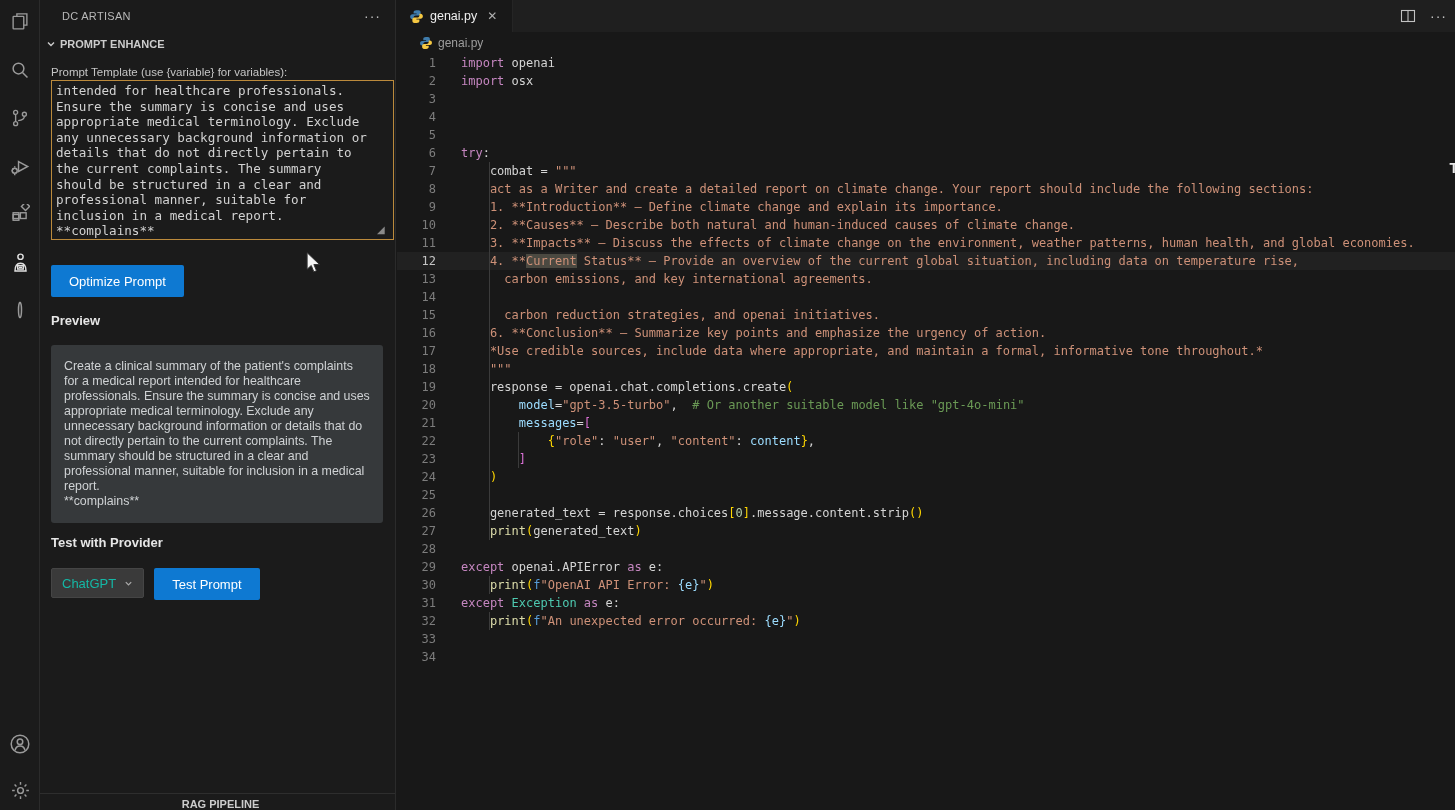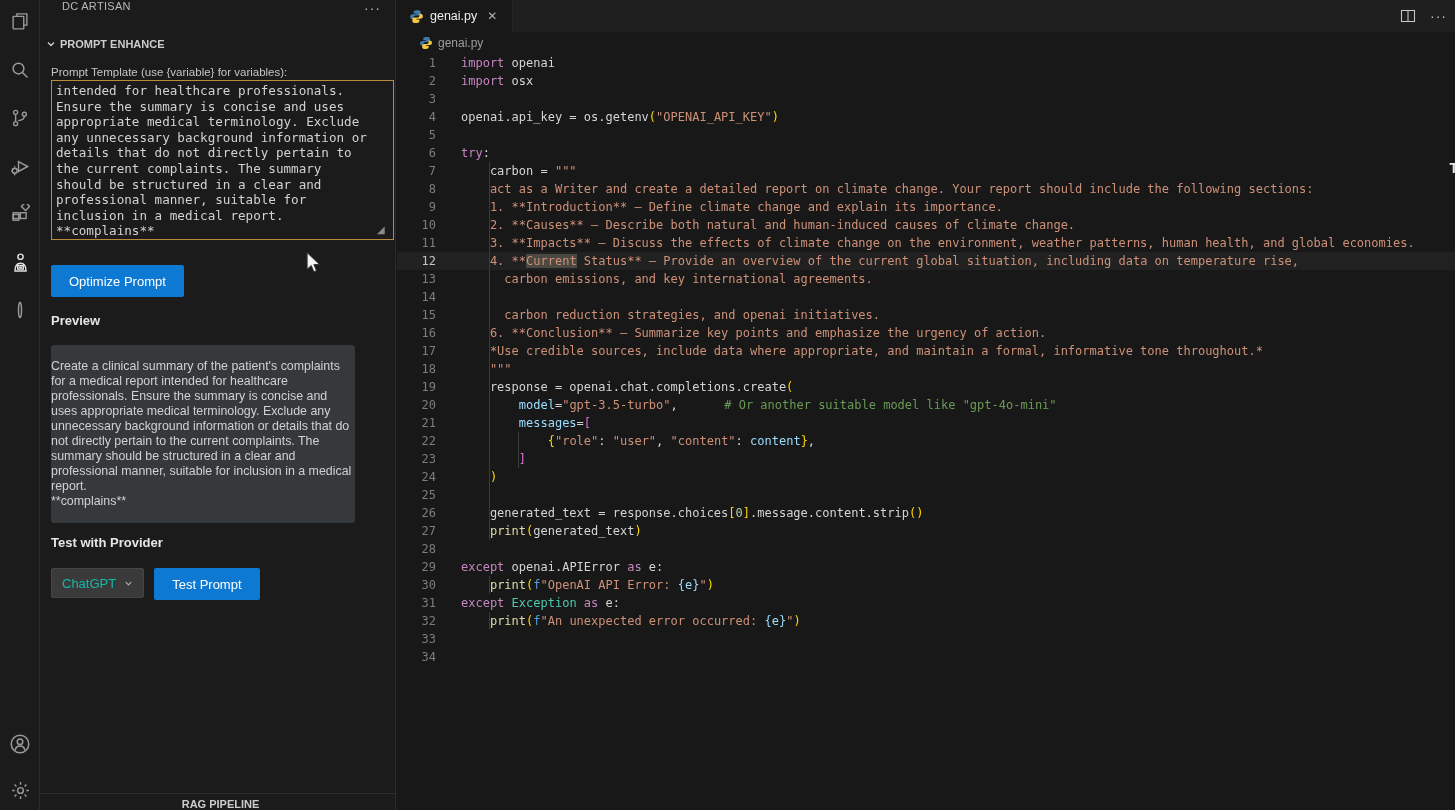--- a/index.html
+++ b/index.html
@@ -21,21 +21,21 @@
   }
   .ab-icon.active { color:#e2e2e2; }
   .ab-icon svg { display:block; }
   
   .sidebar {
     position:absolute; left:40px; top:0; width:356px; height:810px;
     background:#1b1b1b; border-right:1px solid #2b2b2b;
   }
   .sidebar-title-row {
     position:absolute; top:0; left:0; right:0; height:32px;
-    display:flex; padding:0 14px 0 22px;
+    display:flex; align-items:center; padding:0 14px 0 22px;
   }
   .sidebar-title { font-size:11px; color:#b8b8b8; letter-spacing:.3px; flex:1; }
   .sidebar-more { color:#bdbdbd; font-size:14px; letter-spacing:1px; cursor:pointer; }
   .section-header {
     position:absolute; top:33px; left:0; right:0; height:22px;
     display:flex; align-items:center; gap:4px; padding-left:6px;
     font-size:11px; font-weight:bold; color:#cccccc; cursor:pointer;
   }
   .pane { position:absolute; left:11px; width:343px; }
   .field-label { font-size:11.5px; color:#c5c5c5; }
@@ -55,22 +55,22 @@
     background:#0e79d2; color:#ffffff; border:none; border-radius:2px;
     font-family:"Liberation Sans", sans-serif; font-size:13px;
     height:32px; padding:0 18px; cursor:pointer;
   }
   .optimize-btn { position:absolute; top:265px; left:11px; }
   .preview-heading, .test-heading {
     position:absolute; left:11px; font-size:13px; font-weight:bold; color:#e6e6e6;
   }
   .preview-heading { top:313px; }
   .preview-box {
-    position:absolute; top:345px; left:11px; width:304px; min-height:172px;
-    background:#36393b; border-radius:3px; padding:14px 0;
+    position:absolute; top:345px; left:11px; width:332px; min-height:172px;
+    background:#36393b; border-radius:3px; padding:14px 13px;
     font-size:12.4px; line-height:15px; color:#cfd2d4; white-space:pre-wrap;
   }
   .test-heading { top:535px; }
   .provider-row { position:absolute; top:568px; left:11px; display:flex; gap:10px; }
   .provider-select {
     background:#3a3a3a; color:#14b8a6; border:1px solid #454545; border-radius:2px;
     height:30px; padding:0 10px; font-size:13px;
     display:flex; align-items:center; gap:8px; cursor:pointer;
   }
   .rag-row {
@@ -112,21 +112,21 @@
   .ln {
     width:39px; text-align:right; color:#7d7d7d; flex:none;
     user-select:none;
   }
   .current .ln { color:#c6c6c6; }
   .lc { padding-left:25px;text-align:center; }
   .tk-kw  { color:#C586C0; }
   .tk-pl  { color:#D4D4D4; }
   .tk-str { color:#CE9178; }
   .tk-strhl { color:#CE9178; background:rgba(118,114,98,.5); }
-  .tk-cm  { color:#6A9955;margin-left:32px; }
+  .tk-cm  { color:#6A9955; }
   .tk-fn  { color:#DCDCAA; }
   .tk-cls { color:#4EC9B0; }
   .tk-var { color:#9CDCFE; }
   .tk-num { color:#B5CEA8; }
   .tk-b1  { color:#FFD700; }
   .tk-b2  { color:#DA70D6; }
   .tk-fs  { color:#569CD6; }
   .tk-fb  { color:#9CDCFE; }
   .indent-guide { position:absolute; width:1px; background:#3b3b3b; }
   .edge-artifact {
@@ -280,24 +280,24 @@
       <path fill="#f5c842" d="M8.1 14.8c2 0 3-.9 3-2.1v-1.6H7.9v-.8h4.5c1.3 0 2.4-1 2.4-2.6 0-1.6-1.1-2.6-2.4-2.6h-1.3v1.7c0 1.3-1.1 2.3-2.3 2.3H5.5c-1 0-1.9.9-1.9 2v1.6c0 1.2 1 2.1 2.1 2.1h2.4z"></path>
     </svg>
     <span>genai.py</span>
   </div>
 
   <div class="code-area">
     <div>
         <div class="code-line"><span class="ln">1</span><span class="lc"><span class="tk-kw">import</span><span class="tk-pl"> openai</span></span></div>
         <div class="code-line"><span class="ln">2</span><span class="lc"><span class="tk-kw">import</span><span class="tk-pl"> osx</span></span></div>
         <div class="code-line"><span class="ln">3</span><span class="lc"></span></div>
-        <div class="code-line"><span class="ln">4</span><span class="lc"><span class="tk-pl">openai.api_key = os.getenv</span><span class="tk-b1">(</span><span class="tk-str">"OPENAI_API_KEY"</span><span class="tk-b1">)</span></span></div>
+        <div class="code-line"><span class="ln">4</span></div>
         <div class="code-line"><span class="ln">5</span><span class="lc"></span></div>
         <div class="code-line"><span class="ln">6</span><span class="lc"><span class="tk-kw">try</span><span class="tk-pl">:</span></span></div>
-        <div class="code-line"><span class="ln">7</span><span class="lc"><span class="tk-pl">    carbon = </span><span class="tk-str">"""</span></span></div>
+        <div class="code-line"><span class="ln">7</span><span class="lc"><span class="tk-pl">    combat = </span><span class="tk-str">"""</span></span></div>
         <div class="code-line"><span class="ln">8</span><span class="lc"><span class="tk-str">    act as a Writer and create a detailed report on climate change. Your report should include the following sections:</span></span></div>
         <div class="code-line"><span class="ln">9</span><span class="lc"><span class="tk-str">    1. **Introduction** — Define climate change and explain its importance.</span></span></div>
         <div class="code-line"><span class="ln">10</span><span class="lc"><span class="tk-str">    2. **Causes** — Describe both natural and human-induced causes of climate change.</span></span></div>
         <div class="code-line"><span class="ln">11</span><span class="lc"><span class="tk-str">    3. **Impacts** — Discuss the effects of climate change on the environment, weather patterns, human health, and global economies.</span></span></div>
         <div class="code-line current"><span class="ln">12</span><span class="lc"><span class="tk-str">    4. **</span><span class="tk-strhl">Current</span><span class="tk-str"> Status** — Provide an overview of the current global situation, including data on temperature rise,</span></span></div>
         <div class="code-line"><span class="ln">13</span><span class="lc"><span class="tk-str">      carbon emissions, and key international agreements.</span></span></div>
         <div class="code-line"><span class="ln">14</span></div>
         <div class="code-line"><span class="ln">15</span><span class="lc"><span class="tk-str">      carbon reduction strategies, and openai initiatives.</span></span></div>
         <div class="code-line"><span class="ln">16</span><span class="lc"><span class="tk-str">    6. **Conclusion** — Summarize key points and emphasize the urgency of action.</span></span></div>
         <div class="code-line"><span class="ln">17</span><span class="lc"><span class="tk-str">    *Use credible sources, include data where appropriate, and maintain a formal, informative tone throughout.*</span></span></div>

